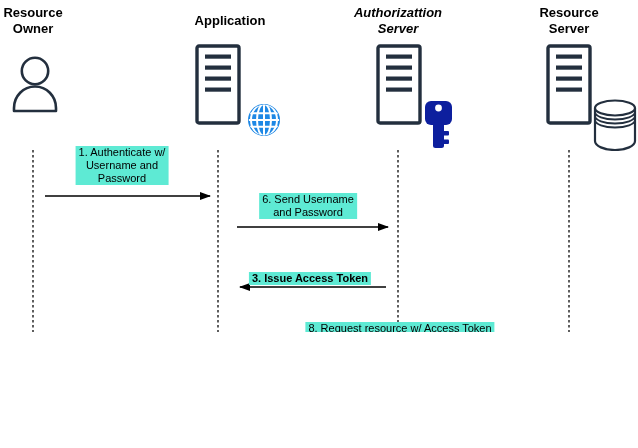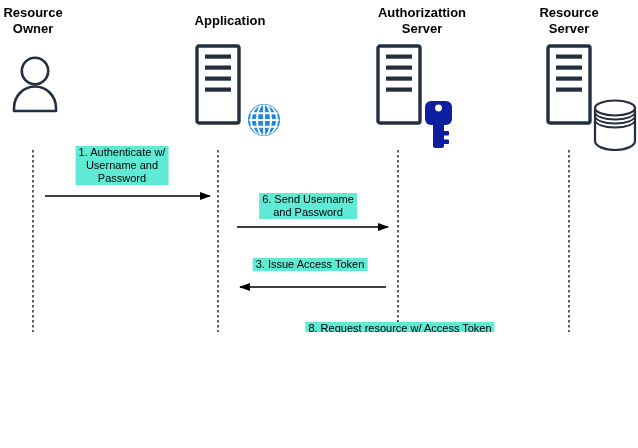--- a/index.html
+++ b/index.html
@@ -21,21 +21,21 @@
   #wires{position:absolute;left:0;top:0;}
 </style>
 </head>
 <body>
 
 <div id="canvas">
 
   <div class="actor-title" style="left:33px;top:5px;">Resource
 Owner</div>
   <div class="actor-title" style="left:230px;top:13px;">Application</div>
-  <div class="actor-title" style="left:422px;top:5px;">Authorizattion
+  <div class="actor-title" style="left:398px;top:5px;font-style:italic;">Authorizattion
 Server</div>
   <div class="actor-title" style="left:569px;top:5px;">Resource
 Server</div>
 
   <svg id="wires" width="638" height="448">
     <defs>
       <marker id="arrow" markerUnits="userSpaceOnUse" markerWidth="12" markerHeight="9" refX="10" refY="4" orient="auto">
         <path d="M0,0 L11,4 L0,8 Z" fill="#000000"></path>
       </marker>
     </defs>
@@ -126,16 +126,16 @@
       <path d="M2 21 a20 7.5 0 0 0 40 0"></path>
     </g>
     <ellipse cx="22" cy="9" rx="20" ry="7.5" fill="#ffffff" stroke="#232F3E" stroke-width="2.2"></ellipse>
   </svg>
 
   <div class="msg-label" style="left:122px;top:146px;">1. Authenticate w/
 Username and
 Password</div>
   <div class="msg-label" style="left:308px;top:193px;">6. Send Username
 and Password</div>
-  <div class="msg-label" style="left:310px;top:258px;">3. Issue Access Token</div>
+  <div class="msg-label" style="left:310px;top:272px;font-weight:bold;">3. Issue Access Token</div>
   <div class="msg-label" style="left:400px;top:322px;">8. Request resource w/ Access Token</div>
 
 </div>
 
 </body></html>

